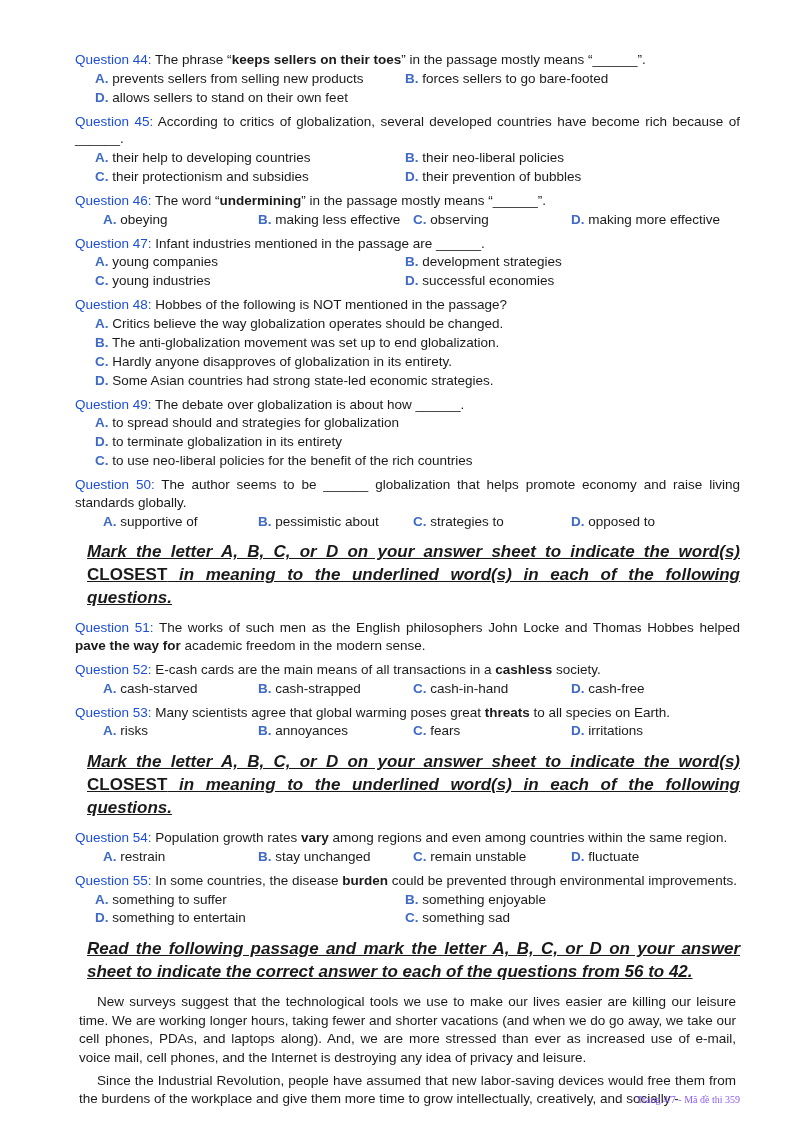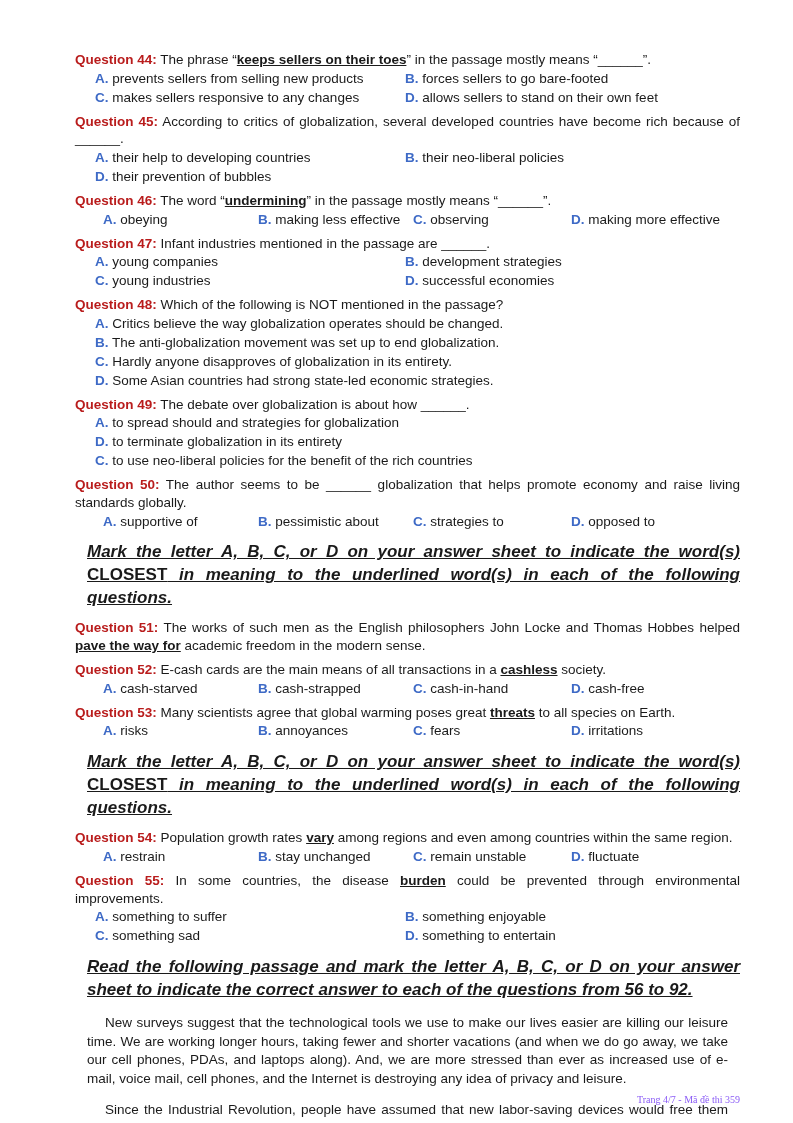--- a/index.html
+++ b/index.html
@@ -10,63 +10,63 @@
     background:#ffffff;
     box-sizing:border-box;
     padding:51px 53px 0 75px;
     font-family:"Liberation Sans", sans-serif;
     font-size:13.5px;
     color:#1a1a1a;
     overflow:hidden;
   }
   .q { margin:0 0 6px 0; }
   .qtext { margin:0; text-align:justify; line-height:1.32; }
-  .qlabel { color:#b91c1c; font-weight:bold; }
-  .bu { font-weight:bold; text-decoration:underline; }
+  .qlabel { color:#1d4ed8; font-weight:normal; }
+  .bu { font-weight:bold; }
   .opts { margin-left:20px; }
   .opts.grid2 { display:grid; grid-template-columns:310px 1fr; }
   .opts.row4 { display:grid; grid-template-columns:155px 155px 158px 1fr;margin-left:28px; }
   .opts.stack { display:block; }
   .opt { padding-top:2px; line-height:1.25; }
   .olet { color:#3e6ac6; font-weight:bold; }
   .instruction {
     font-weight:bold; font-style:italic;
     font-size:17px;
     margin:11px 0 9px 12px;
     text-align:justify; line-height:1.35;text-decoration:underline;
   }
   .instruction .caps { font-style:normal; }
   .passage { margin-top:4px; }
-  .passage p { margin:12px; text-align:justify; text-indent:18px; line-height:1.38; }
+  .passage p { margin:4px; text-align:justify; text-indent:18px; line-height:1.38; }
   .footer {
     position:absolute; right:53px; bottom:18px;
     font-family:"Liberation Serif", serif;
     font-size:10px; color:#8b5cf6;
   }
 </style>
 </head>
 <body>
 
 <div class="page">
 
   <div class="q">
     <p class="qtext"><span class="qlabel">Question 44:</span> <span>The phrase “</span><span class="bu">keeps sellers on their toes</span><span>” in the passage mostly means “______”.</span></p>
     <div class="opts grid2">
       <div class="opt"><span class="olet">A.</span> <span>prevents sellers from selling new products</span></div>
       <div class="opt"><span class="olet">B.</span> <span>forces sellers to go bare-footed</span></div>
-      <div class="opt"><span class="olet">C.</span> <span>makes sellers responsive to any changes</span></div>
       <div class="opt"><span class="olet">D.</span> <span>allows sellers to stand on their own feet</span></div>
     </div>
   </div>
 
   <div class="q">
     <p class="qtext"><span class="qlabel">Question 45:</span> <span>According to critics of globalization, several developed countries have become rich because of ______.</span></p>
     <div class="opts grid2">
       <div class="opt"><span class="olet">A.</span> <span>their help to developing countries</span></div>
       <div class="opt"><span class="olet">B.</span> <span>their neo-liberal policies</span></div>
+      <div class="opt"><span class="olet">C.</span> <span>their protectionism and subsidies</span></div>
       <div class="opt"><span class="olet">D.</span> <span>their prevention of bubbles</span></div>
     </div>
   </div>
 
   <div class="q">
     <p class="qtext"><span class="qlabel">Question 46:</span> <span>The word “</span><span class="bu">undermining</span><span>” in the passage mostly means “______”.</span></p>
     <div class="opts row4">
       <div class="opt"><span class="olet">A.</span> <span>obeying</span></div>
       <div class="opt"><span class="olet">B.</span> <span>making less effective</span></div>
       <div class="opt"><span class="olet">C.</span> <span>observing</span></div>
@@ -78,21 +78,21 @@
     <p class="qtext"><span class="qlabel">Question 47:</span> <span>Infant industries mentioned in the passage are ______.</span></p>
     <div class="opts grid2">
       <div class="opt"><span class="olet">A.</span> <span>young companies</span></div>
       <div class="opt"><span class="olet">B.</span> <span>development strategies</span></div>
       <div class="opt"><span class="olet">C.</span> <span>young industries</span></div>
       <div class="opt"><span class="olet">D.</span> <span>successful economies</span></div>
     </div>
   </div>
 
   <div class="q">
-    <p class="qtext"><span class="qlabel">Question 48:</span> <span>Which of the following is NOT mentioned in the passage?</span></p>
+    <p class="qtext"><span class="qlabel">Question 48:</span> <span>Hobbes of the following is NOT mentioned in the passage?</span></p>
     <div class="opts stack">
       <div class="opt"><span class="olet">A.</span> <span>Critics believe the way globalization operates should be changed.</span></div>
       <div class="opt"><span class="olet">B.</span> <span>The anti-globalization movement was set up to end globalization.</span></div>
       <div class="opt"><span class="olet">C.</span> <span>Hardly anyone disapproves of globalization in its entirety.</span></div>
       <div class="opt"><span class="olet">D.</span> <span>Some Asian countries had strong state-led economic strategies.</span></div>
     </div>
   </div>
 
   <div class="q">
     <p class="qtext"><span class="qlabel">Question 49:</span> <span>The debate over globalization is about how ______.</span></p>
@@ -149,26 +149,26 @@
       <div class="opt"><span class="olet">C.</span> <span>remain unstable</span></div>
       <div class="opt"><span class="olet">D.</span> <span>fluctuate</span></div>
     </div>
   </div>
 
   <div class="q">
     <p class="qtext"><span class="qlabel">Question 55:</span> <span>In some countries, the disease </span><span class="bu">burden</span><span> could be prevented through environmental improvements.</span></p>
     <div class="opts grid2">
       <div class="opt"><span class="olet">A.</span> <span>something to suffer</span></div>
       <div class="opt"><span class="olet">B.</span> <span>something enjoyable</span></div>
+      <div class="opt"><span class="olet">D.</span> <span>something to entertain</span></div>
       <div class="opt"><span class="olet">C.</span> <span>something sad</span></div>
-      <div class="opt"><span class="olet">D.</span> <span>something to entertain</span></div>
     </div>
   </div>
 
-  <p class="instruction">Read the following passage and mark the letter A, B, C, or D on your answer sheet to indicate the correct answer to each of the questions from 56 to 92.</p>
+  <p class="instruction">Read the following passage and mark the letter A, B, C, or D on your answer sheet to indicate the correct answer to each of the questions from 56 to 42.</p>
 
   <div class="passage">
     <p>New surveys suggest that the technological tools we use to make our lives easier are killing our leisure time. We are working longer hours, taking fewer and shorter vacations (and when we do go away, we take our cell phones, PDAs, and laptops along). And, we are more stressed than ever as increased use of e-mail, voice mail, cell phones, and the Internet is destroying any idea of privacy and leisure.</p>
     <p>Since the Industrial Revolution, people have assumed that new labor-saving devices would free them from the burdens of the workplace and give them more time to grow intellectually, creatively, and socially -</p>
   </div>
 
   <div class="footer">Trang 4/7 - Mã đề thi 359</div>
 
 </div>
 

